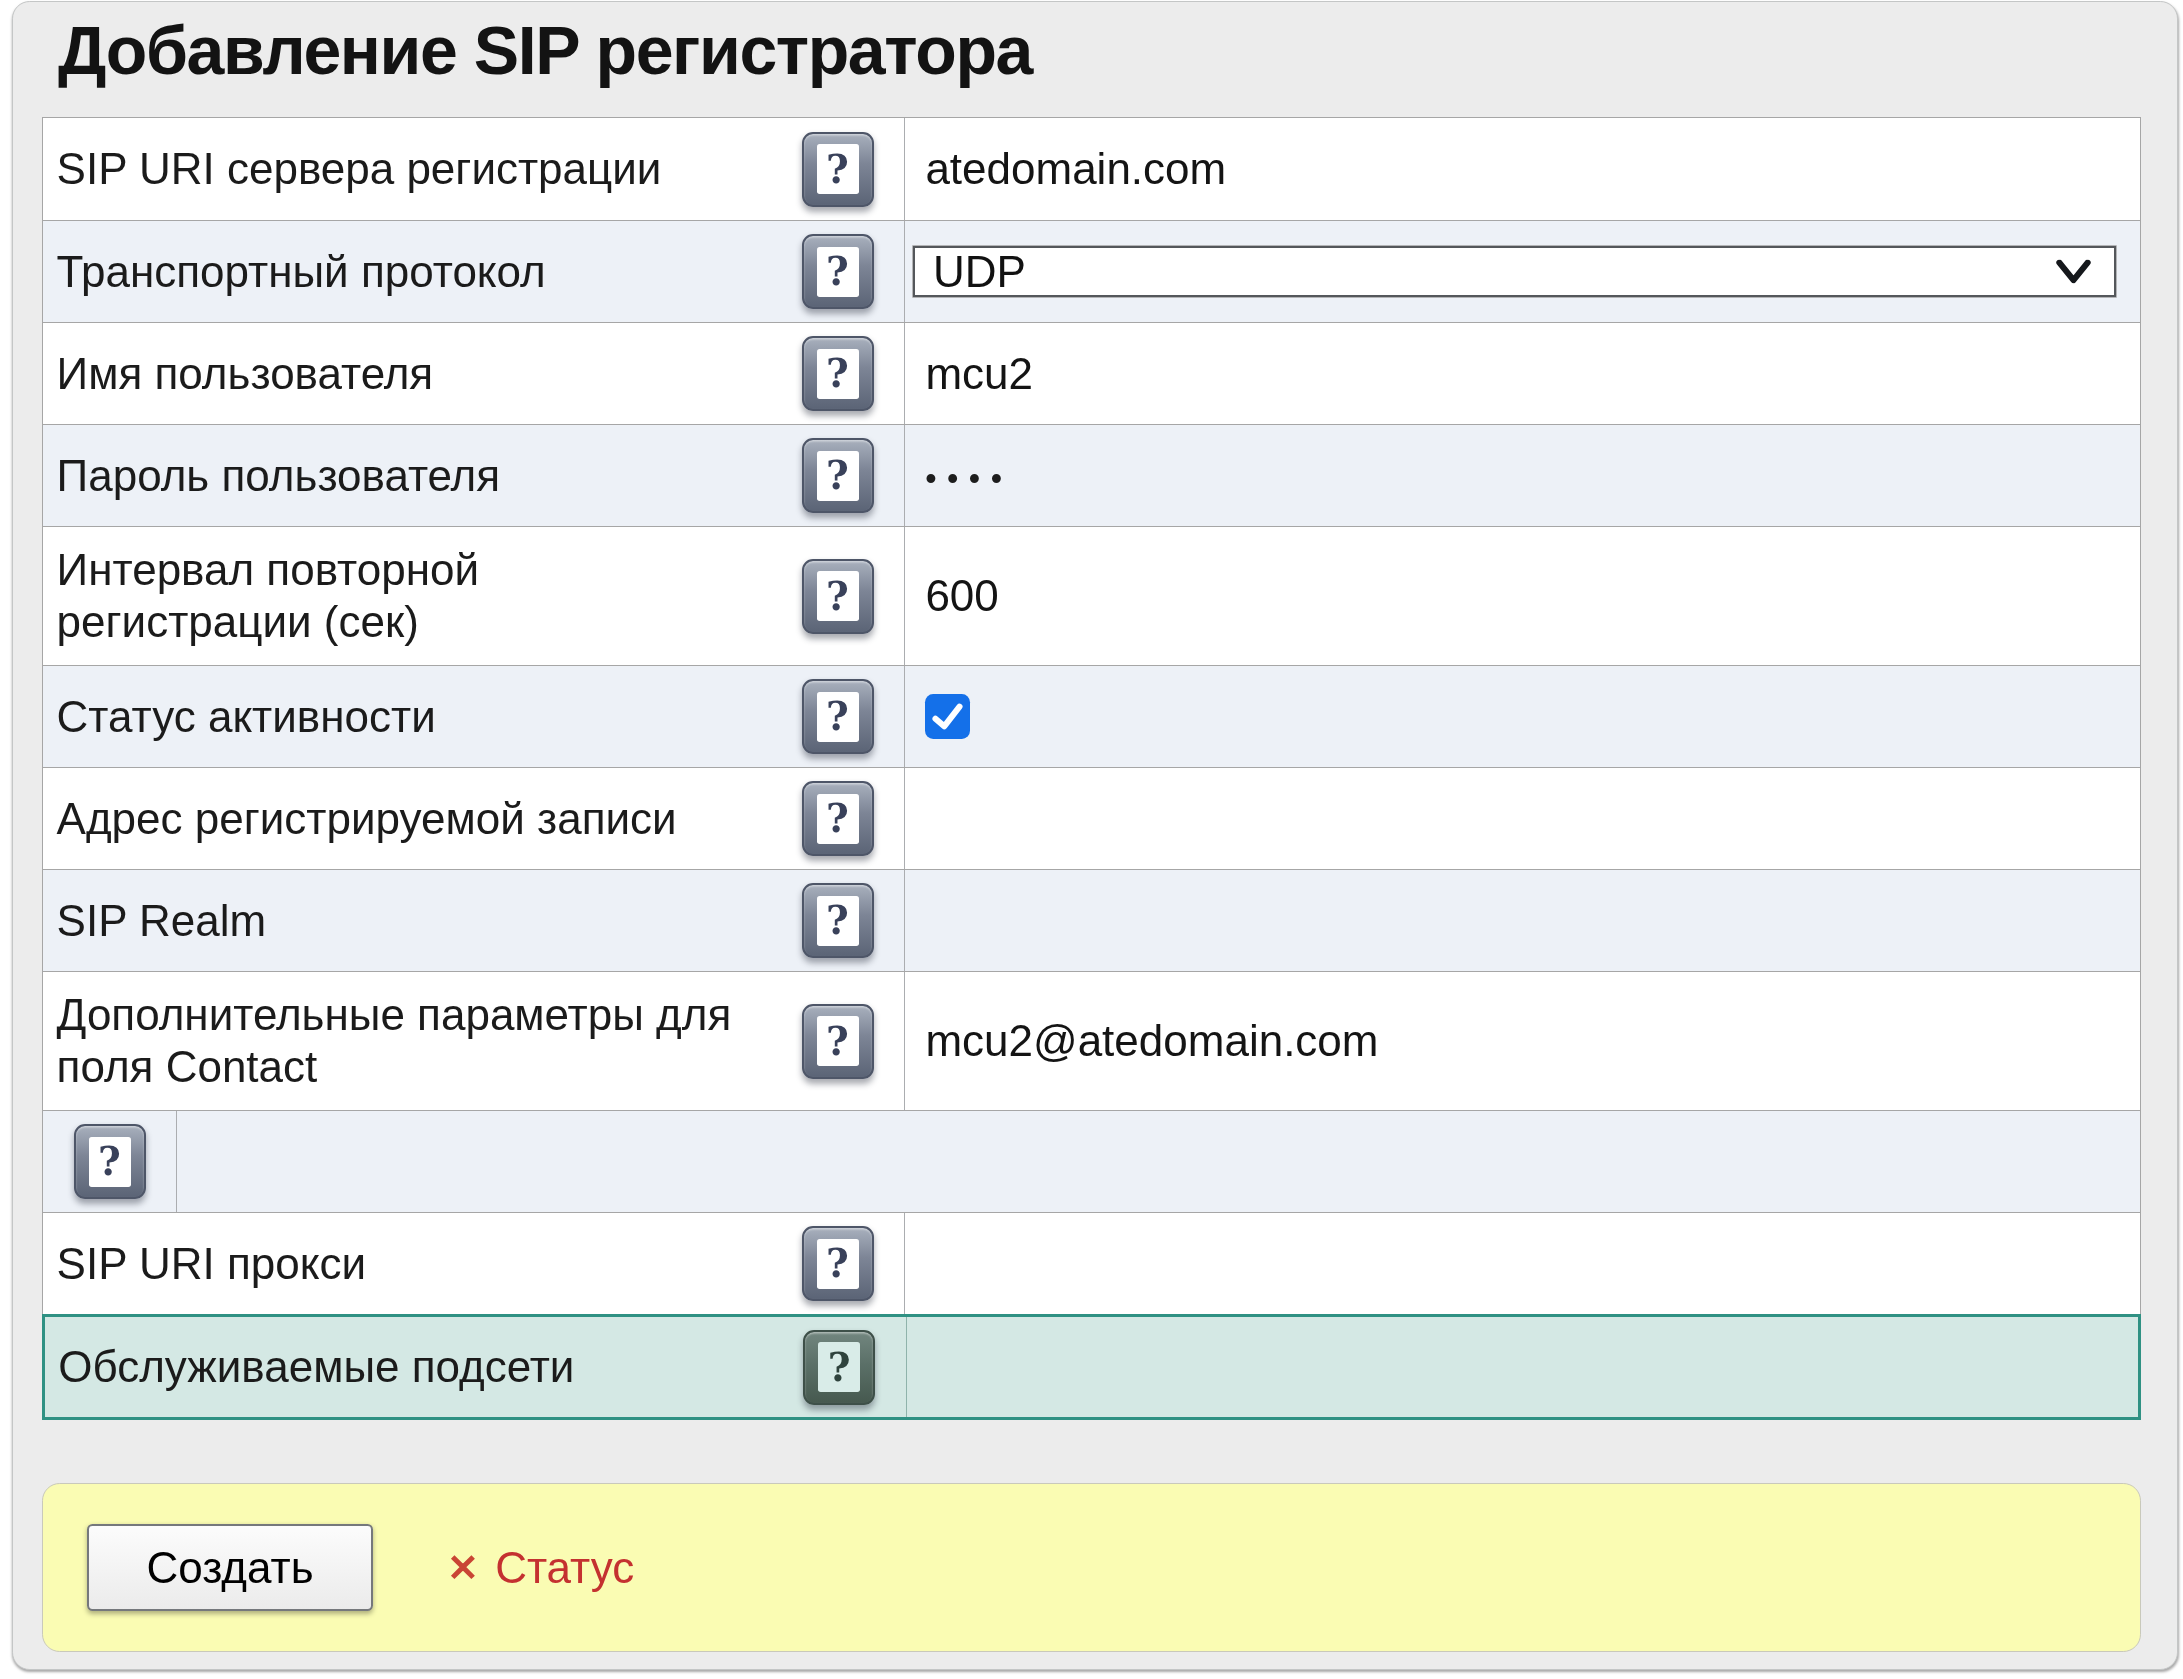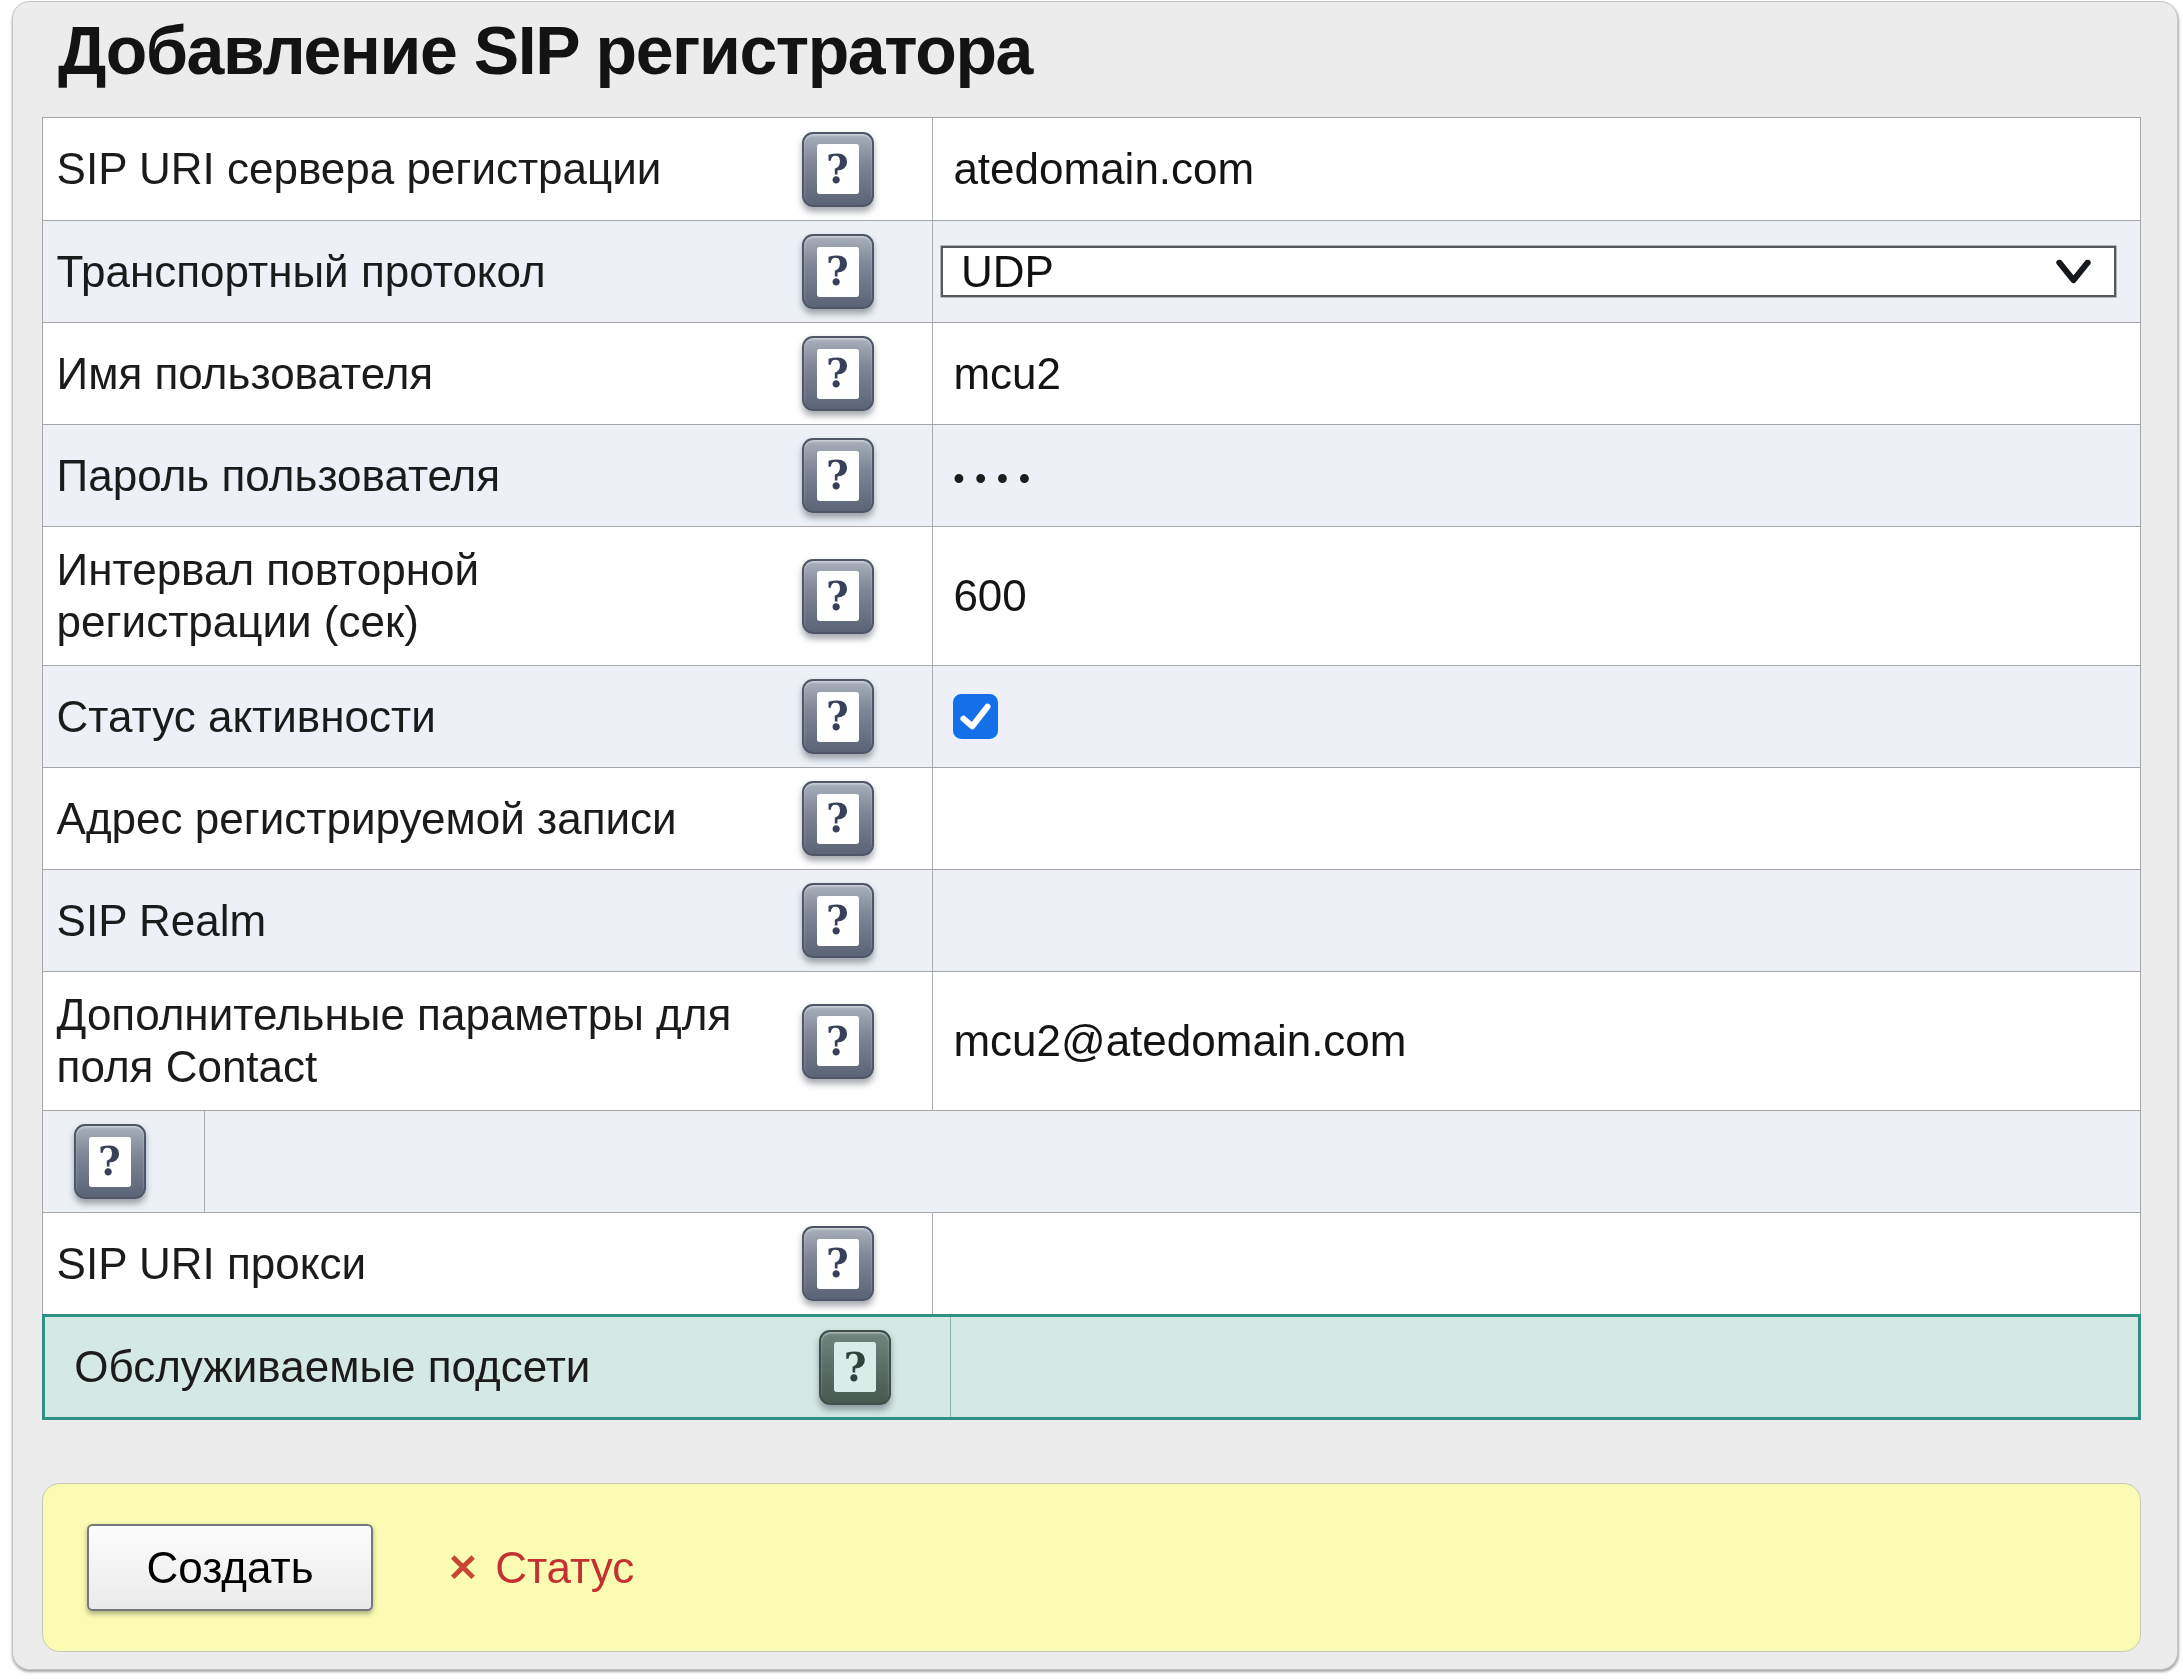--- a/index.html
+++ b/index.html
@@ -25,28 +25,28 @@
 
   .form-table{position:absolute;left:42px;top:117px;width:2099px;
     background:#ffffff;border:1.4px solid var(--grid-line);border-bottom:none;}
 
   .row{display:flex;min-height:102px;border-top:1.4px solid var(--grid-line);
     background:#ffffff;justify-content:space-between;}
   .row:first-child{border-top:none;}
   .row.alt{background:var(--row-alt-bg);}
   .row.tall{min-height:139px;}
   .row.highlight{background:var(--teal-bg);border:3.4px solid var(--teal-border);
-    margin:0 -1.4px -1.4px -1.4px;min-height:106px;padding-left:16px;}
+    margin:0 -1.4px -1.4px -1.4px;min-height:106px;}
 
   .cell-label{width:728px;padding:9.5px 27px 9.5px 13.6px;display:flex;
     align-items:center;font-size:44px;line-height:1.18;color:#1b1b1b;}
   .cell-help{width:133px;display:flex;align-items:center;justify-content:center;}
   .cell-value{flex:1;border-left:1.4px solid #abadb0;display:flex;
     align-items:center;padding-left:20.4px;font-size:44px;color:#141414;
-    position:relative;margin-left:28px;}
+    position:relative;}
   .cell-value.has-select{padding:0 24.5px 0 8.2px;}
   .row.highlight .cell-value{border-left-color:#8fb3ab;}
 
   .help-btn{width:72px;height:75px;border-radius:11px;cursor:pointer;
     background:linear-gradient(180deg,#a8b0bd 0%,#7d8596 42%,#5b6476 100%);
     border:2px solid #4e5668;
     box-shadow:0 4.8px 6.8px rgba(30,35,50,.38), inset 0 1.4px 2px rgba(255,255,255,.45);
     display:flex;align-items:center;justify-content:center;}
   .help-inner{width:42px;height:50px;background:#ffffff;border-radius:2.7px;
     display:flex;align-items:center;justify-content:center;

